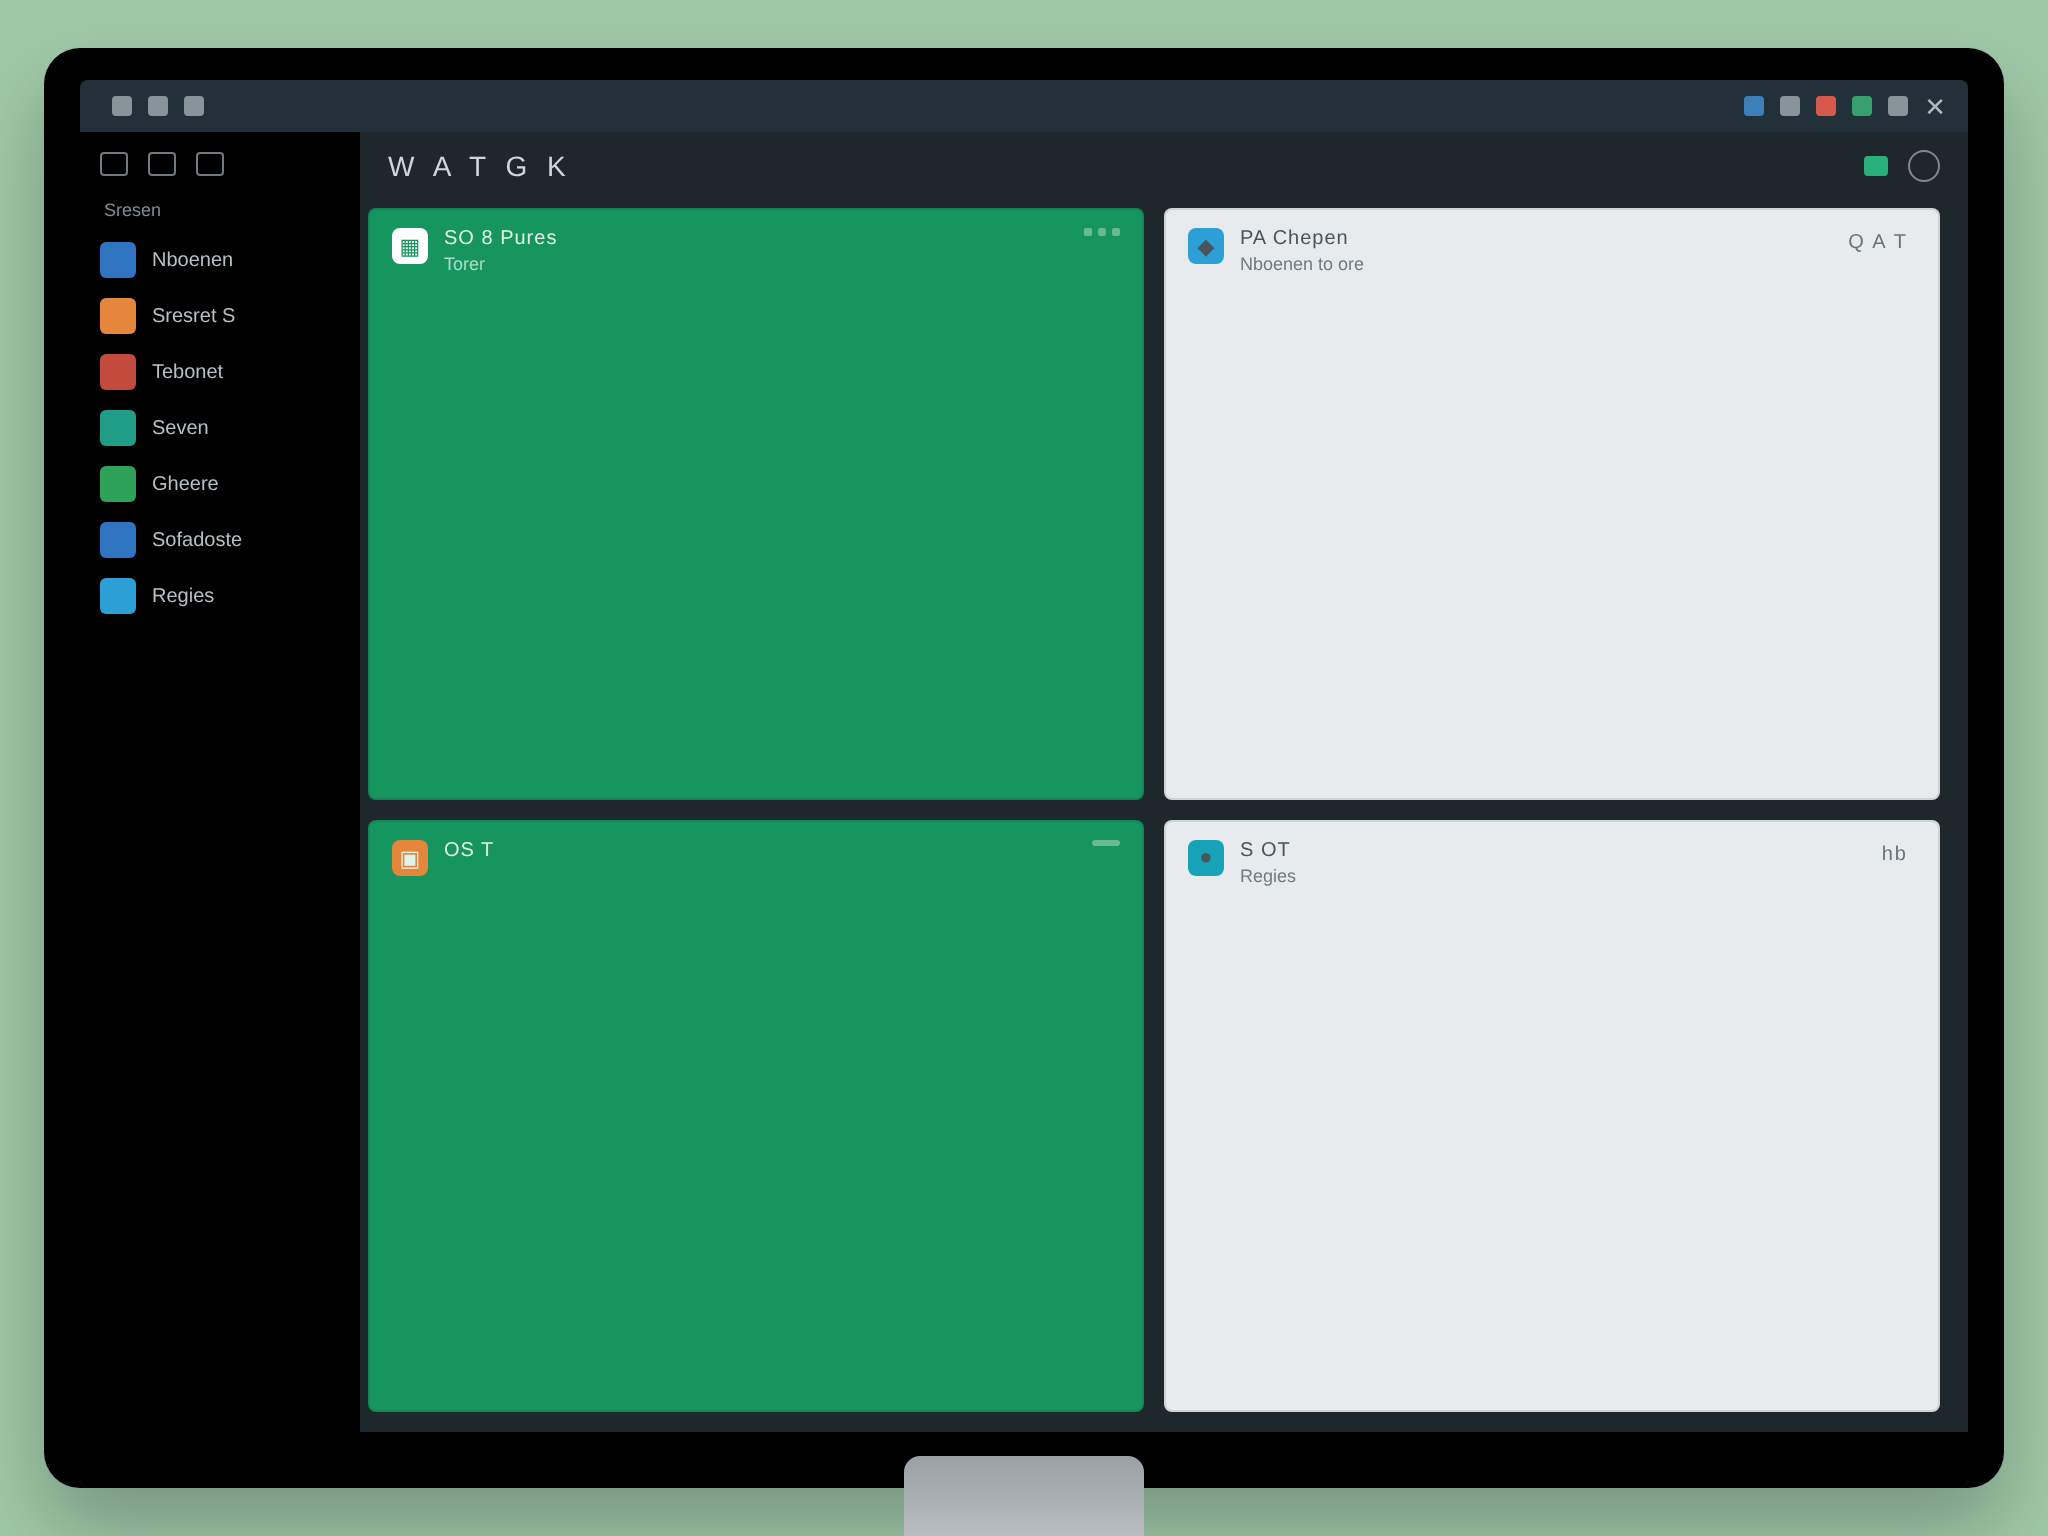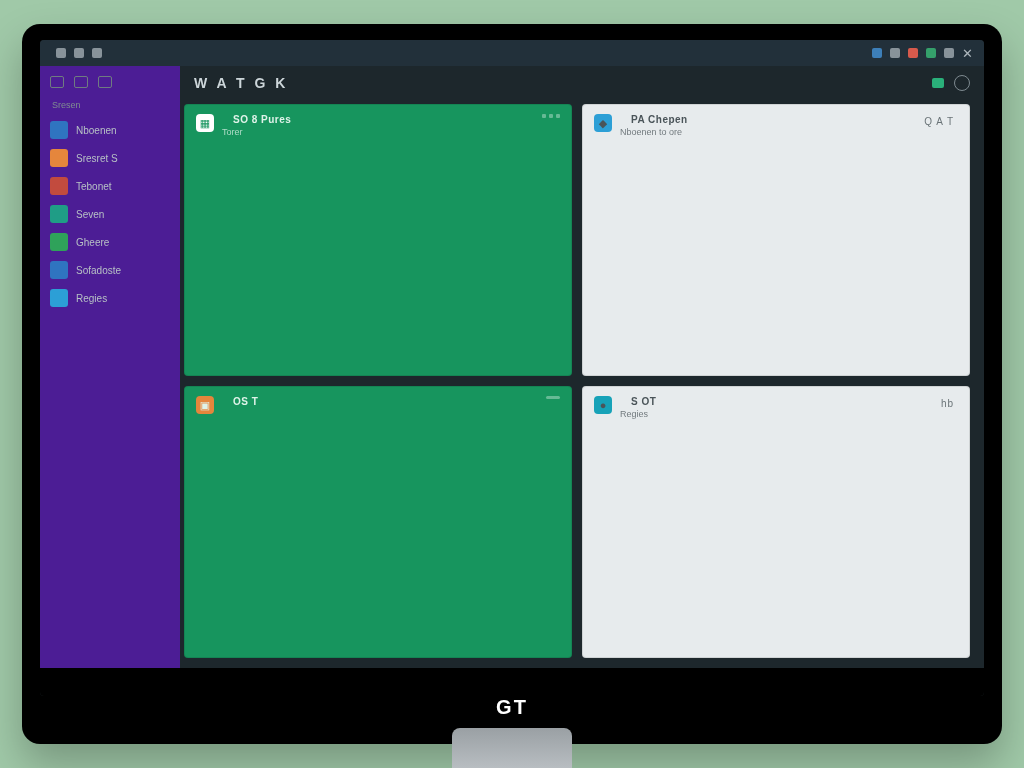--- a/index.html
+++ b/index.html
@@ -41,29 +41,29 @@
   .tray-dot { width:10px; height:10px; border-radius:2px; background:#88939a; }
   .tray-dot.r{background:#d65a4c;} .tray-dot.g{background:#35a06b;} .tray-dot.b{background:#3d7fb8;}
   .tray-x { color:#aeb7bd; font-size:13px; font-weight:300; letter-spacing:1px;}
 
   
   .header {
     grid-column: 2 / 3; grid-row: 2;
     display: flex; align-items: center; padding: 0 14px;
     color: #cdd6da;
   }
-  .header-title { font-size: 14px; letter-spacing: 3px; font-weight:700; }
+  .header-title { font-size: 14px; letter-spacing: 3px; font-weight:400; }
   .header-spacer { flex:1; }
   .header-ic { width:16px; height:16px; border:1.5px solid #7e8a90; border-radius:50%; margin-left:10px;}
   .header-sq { width:12px; height:10px; background:#2ab07a; border-radius:2px; margin-left:10px;}
 
   
   .sidebar {
     grid-column: 1; grid-row: 2 / 4;
-    background: #4c1d95;
+    background: #000000;
     display: flex; flex-direction: column;
     padding: 6px 0 6px 0;
     font-size: 10px; color:#b7c0c5;
   }
   .side-top { display:flex; gap:10px; padding:4px 10px 10px 10px; align-items:center;}
   .side-top .mini { width:14px;height:12px;border:1px solid #6f7b81;border-radius:2px;}
   .side-group-label { padding:2px 12px 6px 12px; font-size:9px; color:#7f8b91;}
   .side-item {
     display:flex; align-items:center; gap:8px;
     padding: 5px 10px; cursor:pointer;
@@ -99,21 +99,21 @@
     padding:10px 12px 4px 12px;
     font-size:10px;
   }
   .panel.green .panel-head { color:#dff3e9; }
   .panel.white .panel-head { color:#4a5459; }
   .ph-ic {
     width:18px;height:18px;border-radius:4px;flex:0 0 18px;
     display:flex;align-items:center;justify-content:center;font-size:11px;
   }
   .ph-text { display:flex; flex-direction:column; line-height:1.25;}
-  .ph-title { font-weight:700; letter-spacing:.5px;margin-left:11px;}
+  .ph-title { font-weight:400; letter-spacing:.5px;}
   .ph-sub { opacity:.75; font-size:9px;}
   .ph-spacer{flex:1;}
   .ph-tag { font-size:10px; letter-spacing:1px; opacity:.8; padding:2px 4px;}
   .ph-dash{ width:14px;height:3px;background:currentColor;opacity:.4;border-radius:2px;}
   .ph-dots{ display:flex; gap:3px;}
   .ph-dots span{width:4px;height:4px;background:currentColor;opacity:.4;border-radius:1px;}
 
   
   .taskbar {
     grid-column: 1 / 3; grid-row: 4;
@@ -265,17 +265,14 @@
         <span class="tb-ic" style="background:#8a97a0"></span>
         <span class="tb-ic" style="background:#2fa25a"></span>
         <span class="tb-ic" style="background:#8a97a0"></span>
         <span class="tb-ic" style="background:#2f74c0"></span>
         <span class="tb-ic" style="background:#8a97a0"></span>
       </div>
     </div>
 
   </div>
 
-  <div class="chin">
-    <span>GT</span>
-  </div>
   <div class="stand"></div>
 </div>
 
 </body></html>

